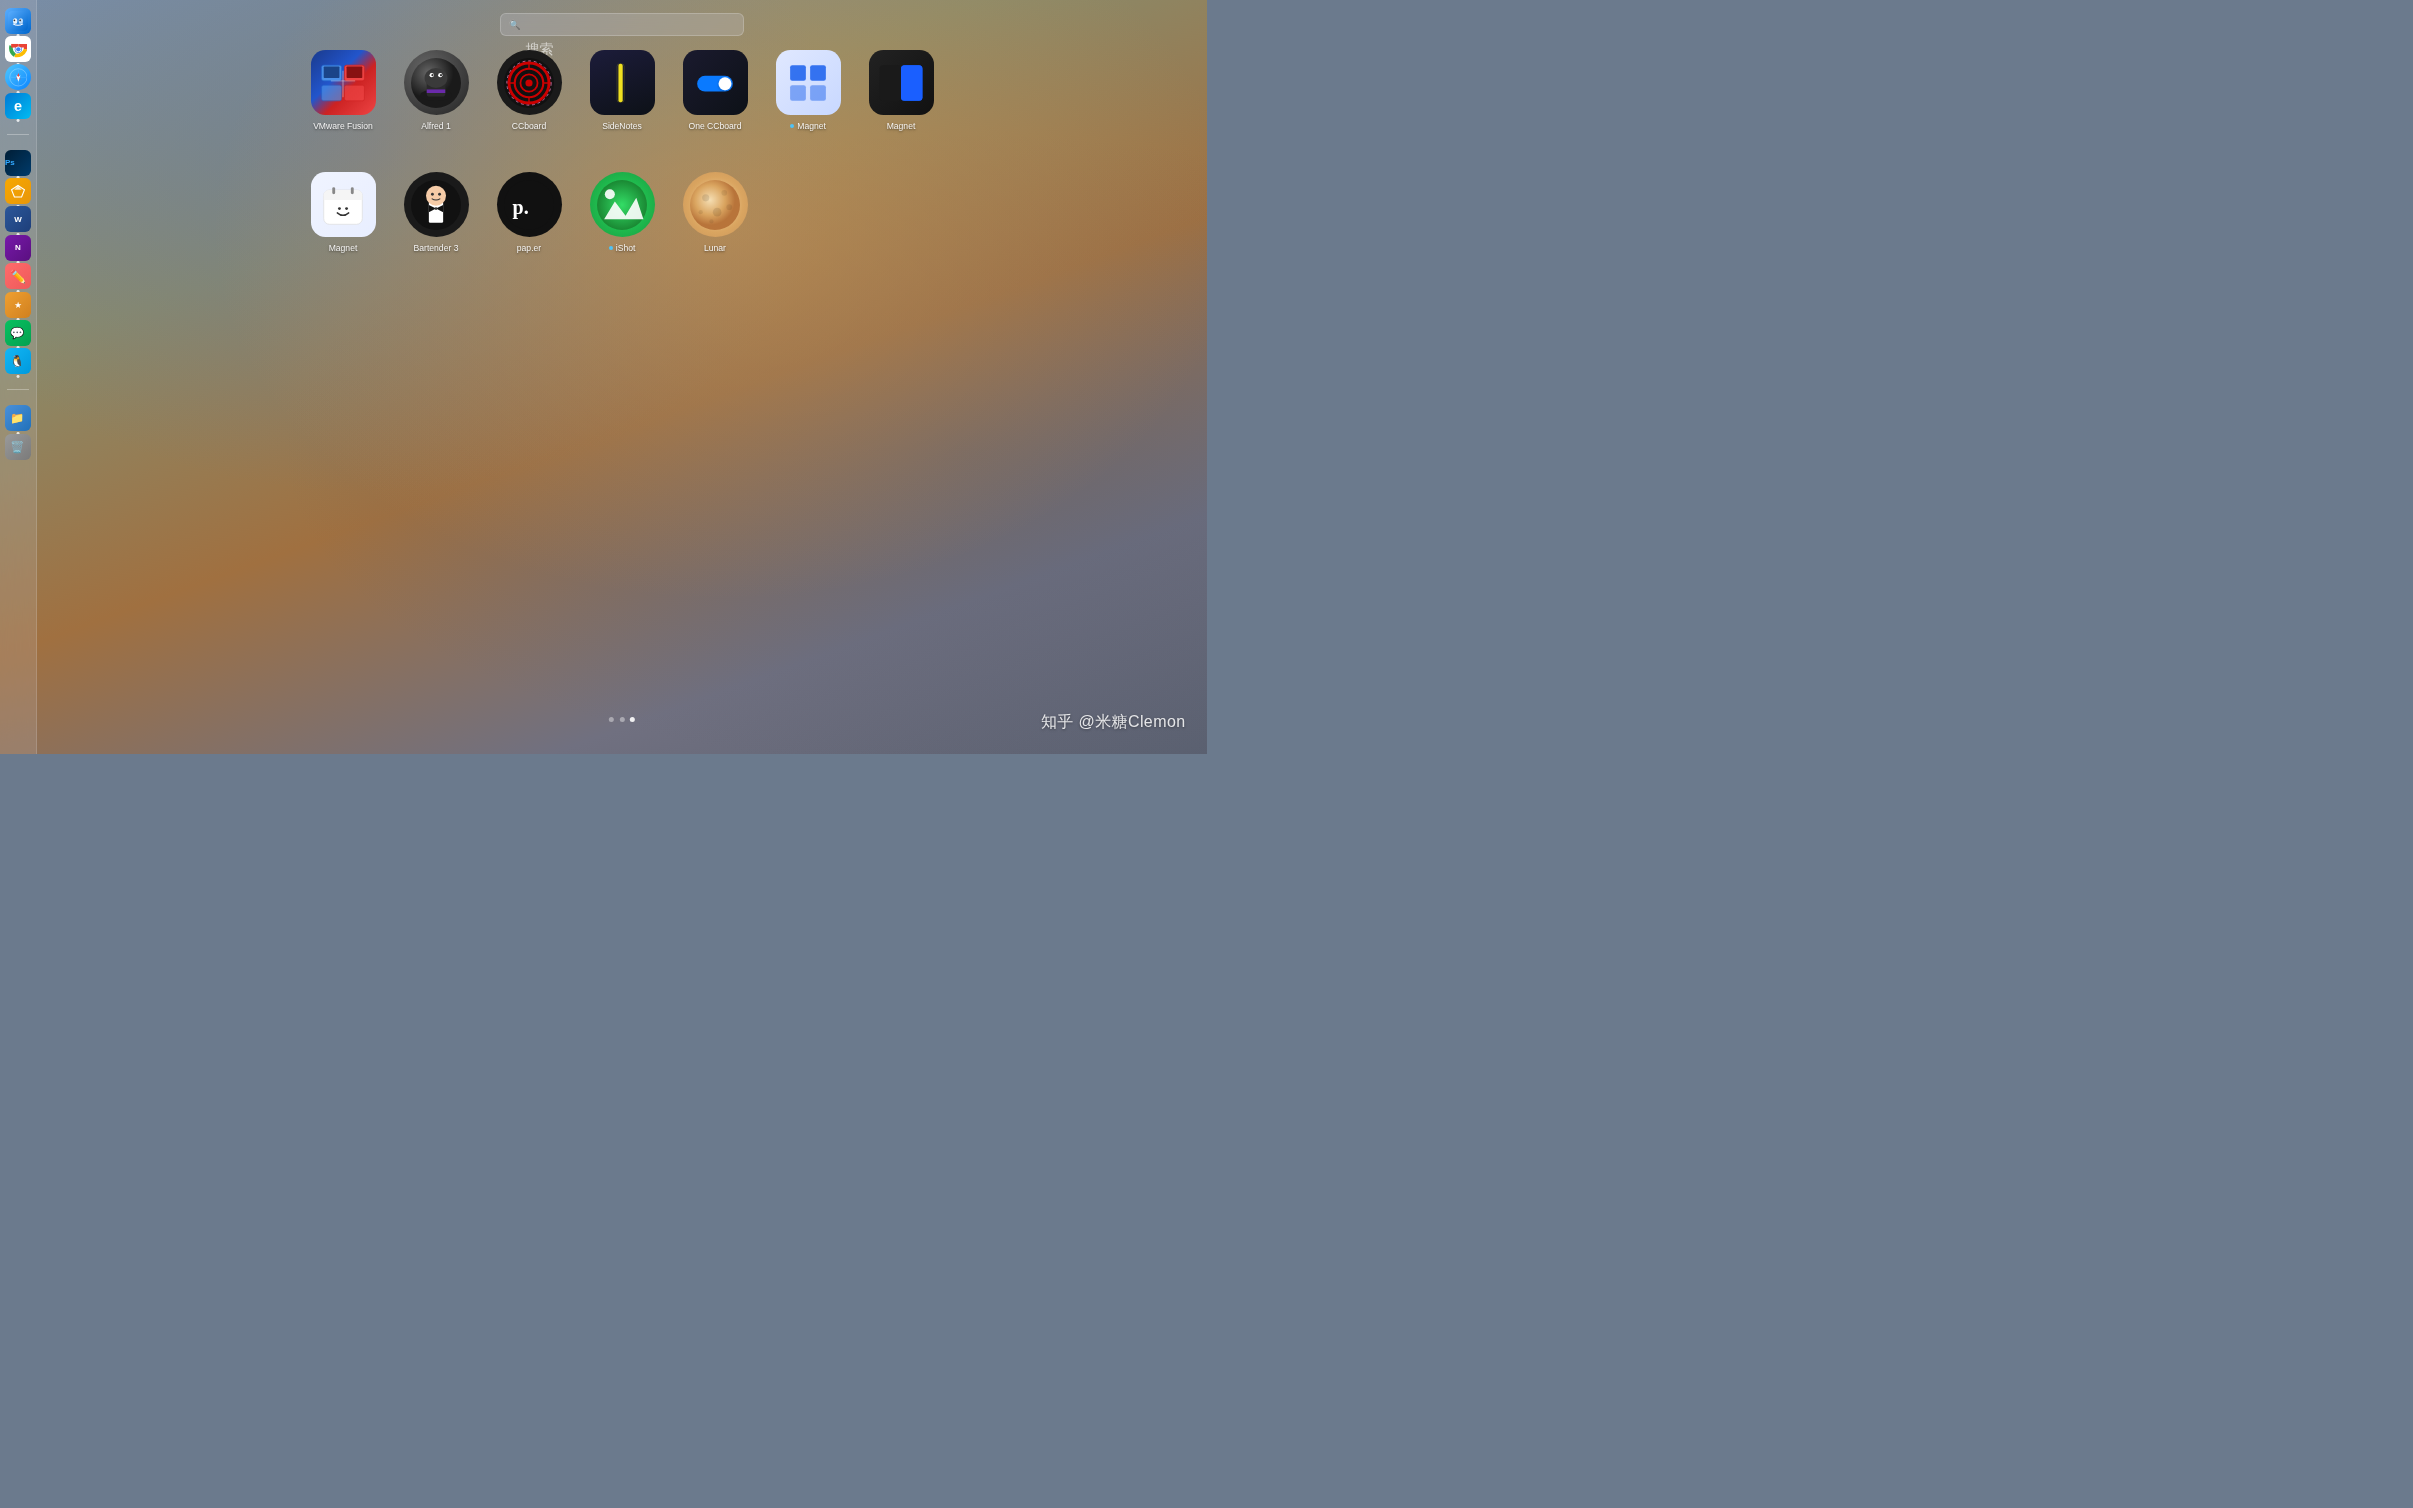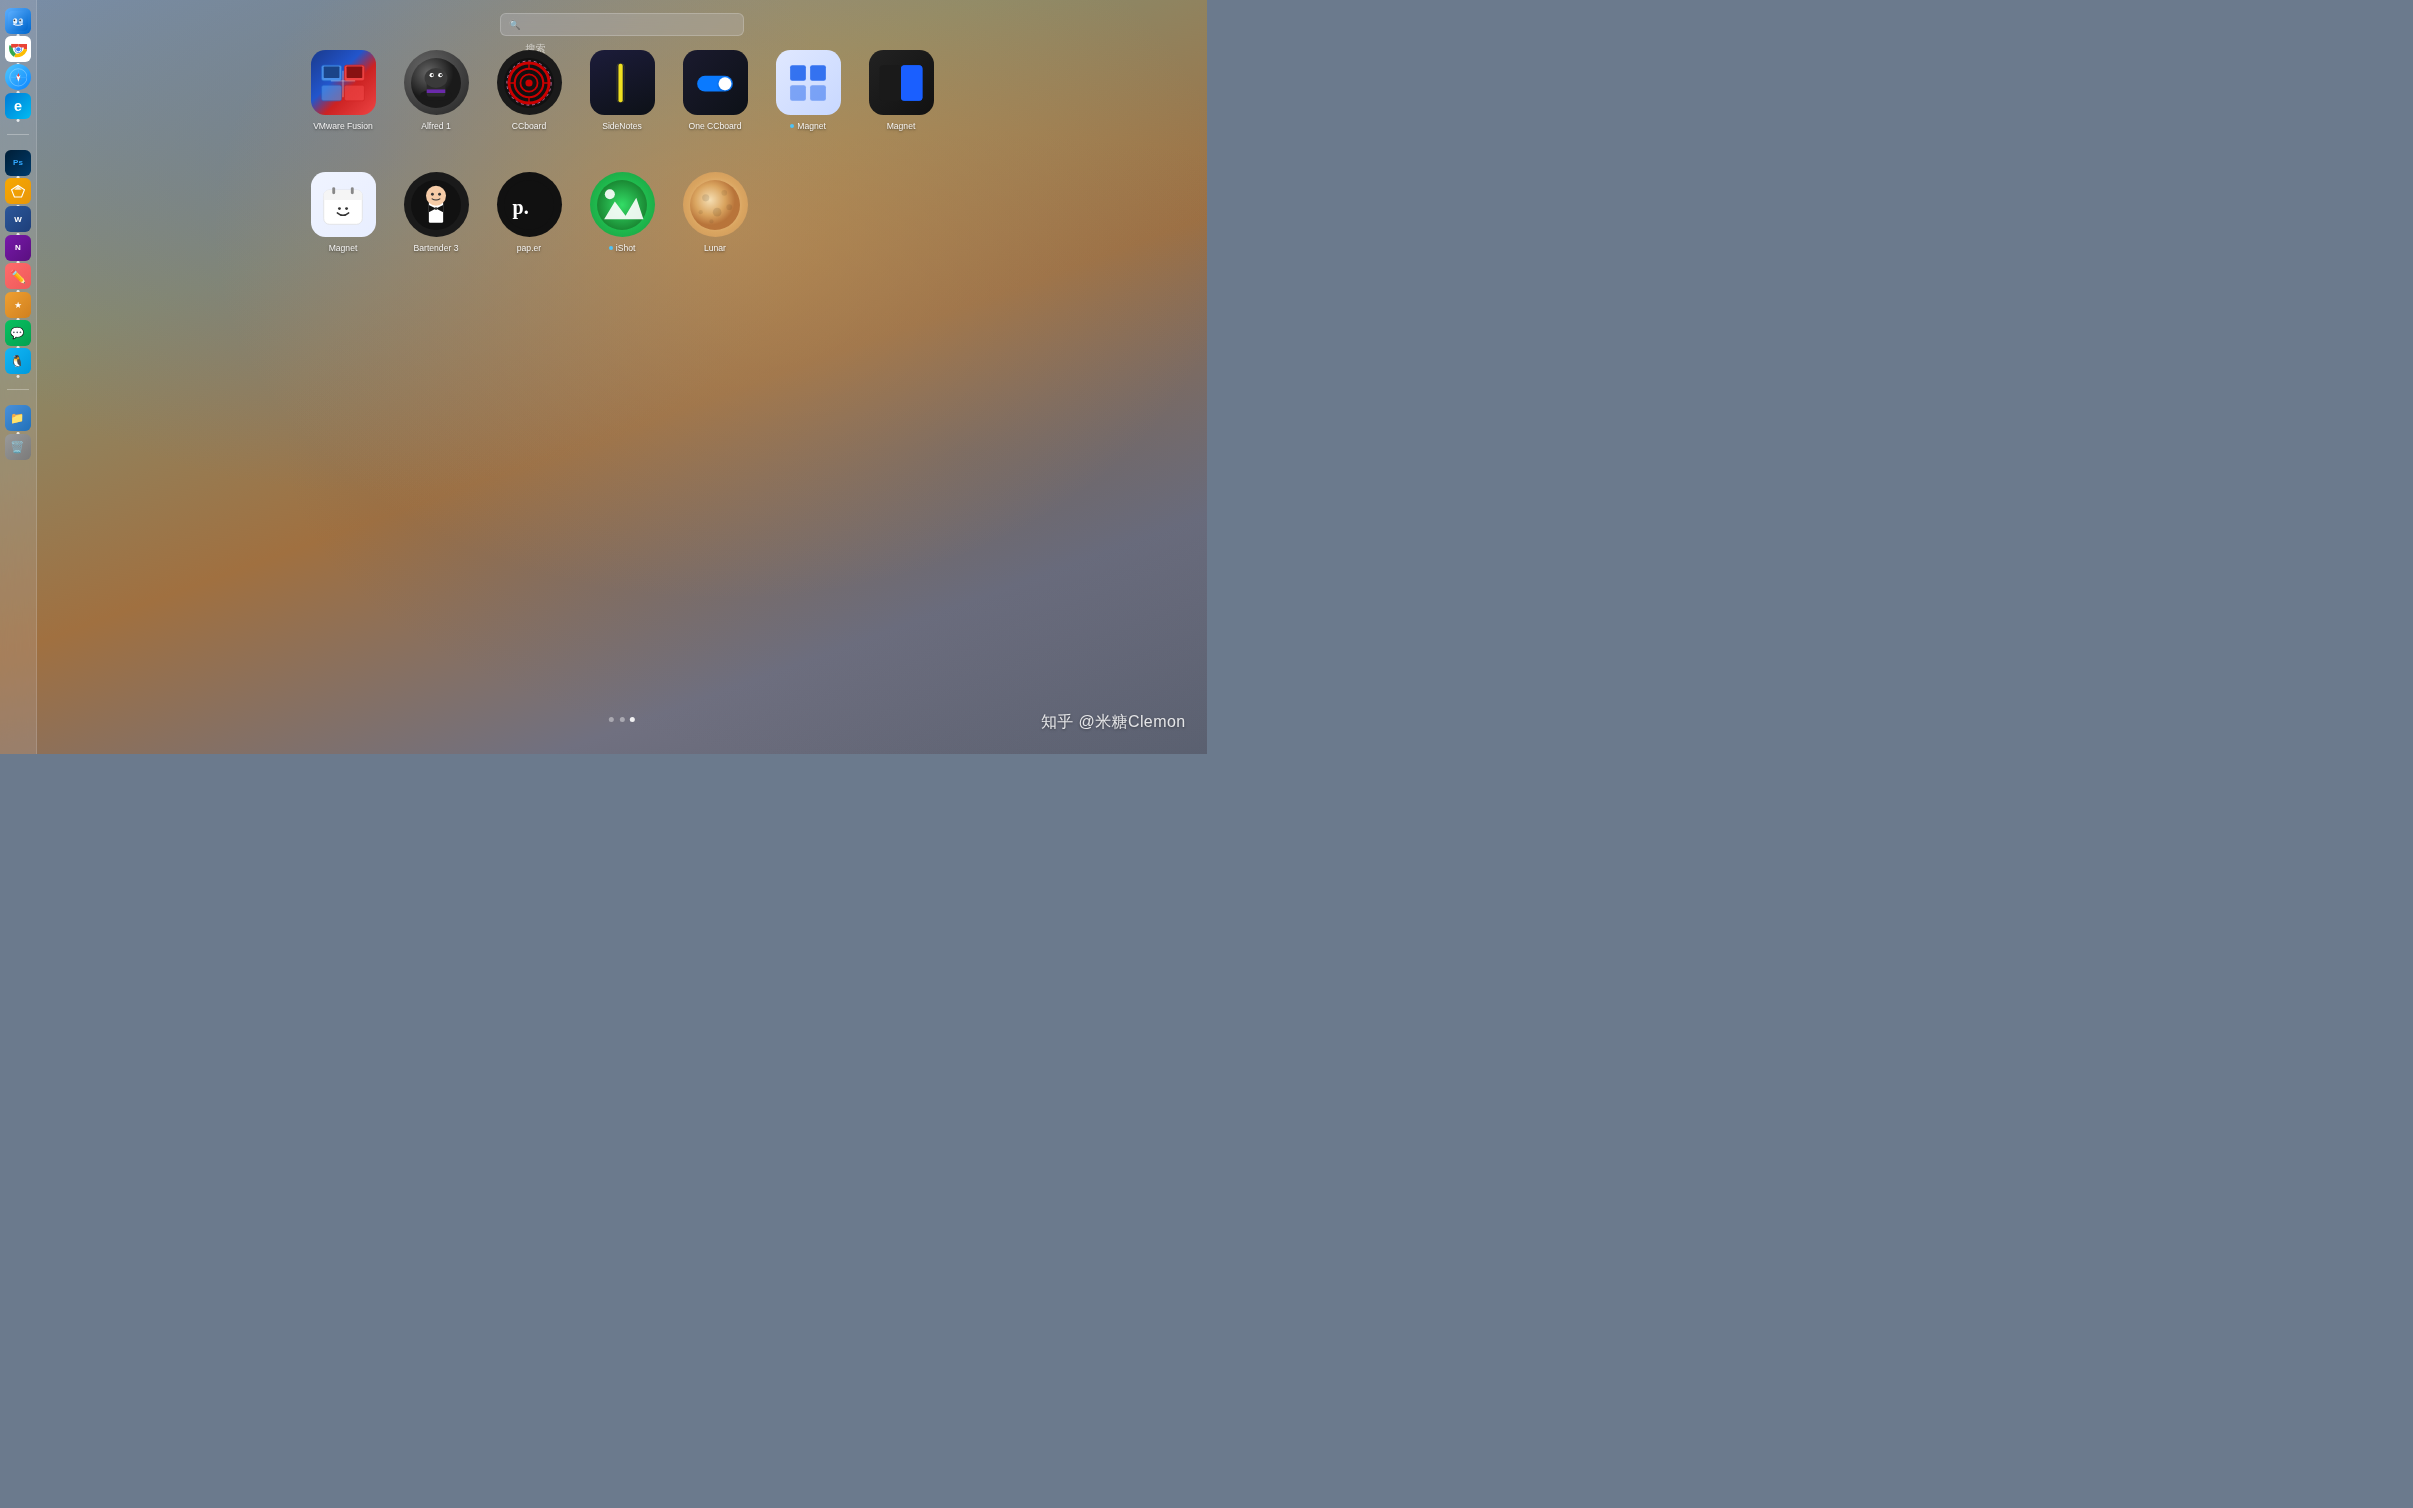--- a/index.html
+++ b/index.html
@@ -106,21 +106,21 @@
     .search-icon {
       color: rgba(255,255,255,0.7);
       font-size: 9.3px;
     }
 
     .search-input {
       background: transparent;
       border: none;
       outline: none;
       color: rgba(255,255,255,0.85);
-      font-size: 10px;
+      font-size: 14px;
       width: 100%;
       margin-top: 48px;
     }
 
     .search-input::placeholder {
       color: rgba(255,255,255,0.6);
     }
 
     
     .app-grid {
@@ -266,21 +266,21 @@
     <div style="width:26px;height:26px;border-radius:5.7px;background:linear-gradient(135deg,#0078d4,#00bcf2);display:flex;align-items:center;justify-content:center;">
       <span style="color:white;font-size:14.4px;font-weight:bold;">e</span>
     </div>
   </div>
 
   <div class="dock-item no-dot" style="position:relative;">
     <div class="dock-separator"></div>
   </div>
 
   <div class="dock-item">
-    <div style="width:26px;height:26px;border-radius:5.7px;background:linear-gradient(135deg,#001e36,#003b6b);display:flex;align-items:center;justify-content:center;">
+    <div style="width:26px;height:26px;border-radius:5.7px;background:linear-gradient(135deg,#001e36,#003b6b);display:flex;align-items:center;justify-content:flex-start;">
       <span style="color:#31a8ff;font-size:8px;font-weight:bold;">Ps</span>
     </div>
   </div>
 
   <div class="dock-item">
     <div style="width:26px;height:26px;border-radius:5.7px;background:linear-gradient(135deg,#f7a800,#e8960a);display:flex;align-items:center;justify-content:center;">
       <svg width="16" height="14.4" viewBox="0 0 22 20">
         <polygon points="11,2 20,8 16,18 6,18 2,8" fill="none" stroke="white" stroke-width="1.5"></polygon>
         <polygon points="11,2 16,8 6,8" fill="white" opacity="0.8"></polygon>
       </svg>

